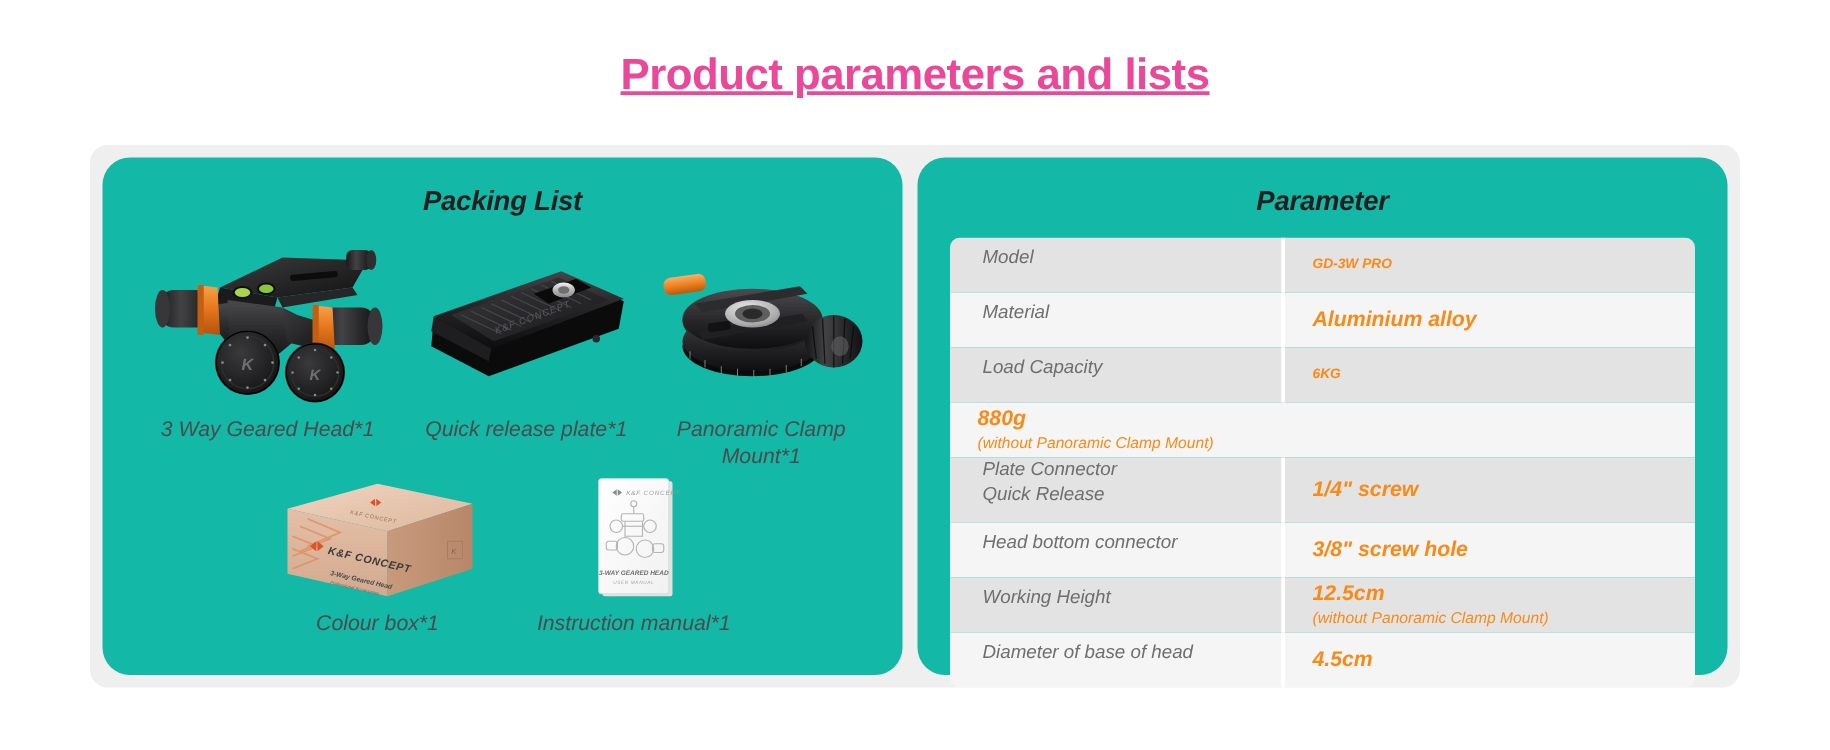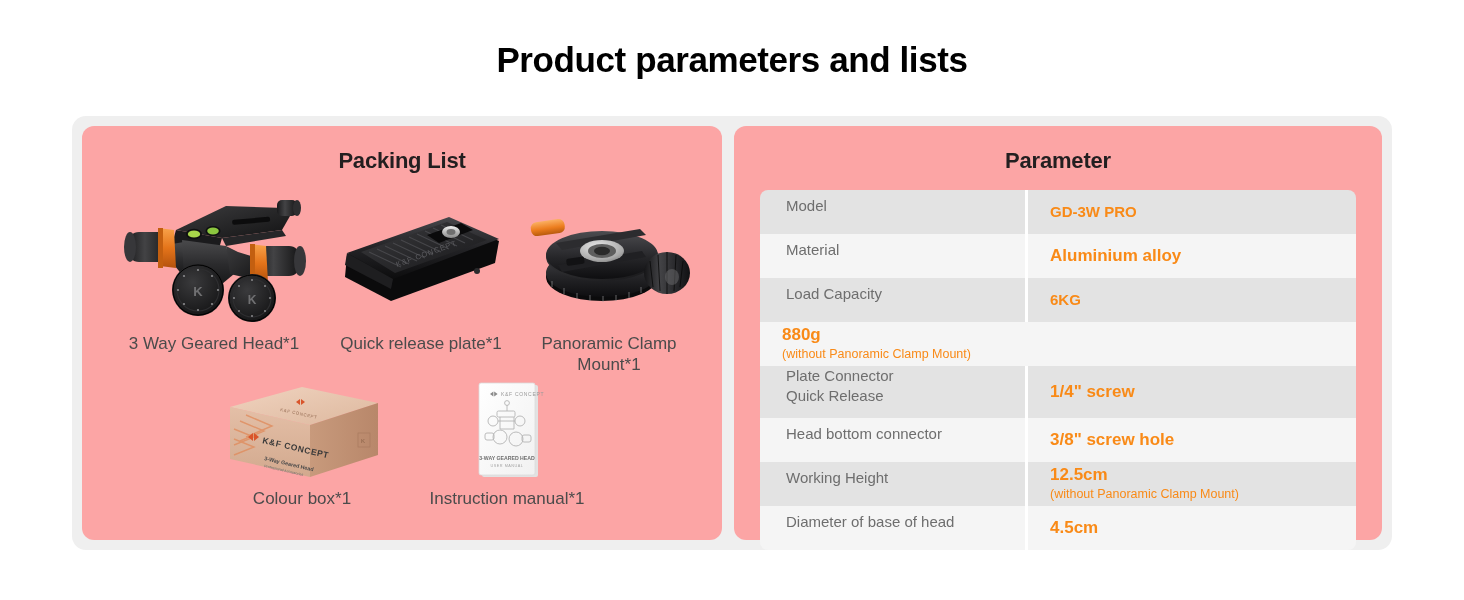--- a/index.html
+++ b/index.html
@@ -9,43 +9,45 @@
     height: 600px;
     background: #ffffff;
     font-family: "Liberation Sans", sans-serif;
     overflow: hidden;
   }
 
   .page-title {
     text-align: center;
     font-size: 35px;
     font-weight: bold;
-    color: #000000;
+    color: #ec4899;
     letter-spacing: -0.4px;
     padding-top: 40px;
+    text-decoration: underline;
   }
 
   
   .panels-wrap {
     position: absolute;
     left: 72px;
     top: 116px;
     width: 1320px;
     height: 434px;
     background: #efefef;
     border-radius: 14px;
     display: flex;
     padding: 10px;
     gap: 12px;
   }
 
   .panel {
-    background: #fca5a5;
-    border-radius: 12px;
+    background: #14b8a6;
+    border-radius: 22px;
     position: relative;
+    font-style: italic;
   }
   .panel-left  { width: 640px; }
   .panel-right { flex: 1; }
 
   .panel-heading {
     text-align: center;
     font-size: 22px;
     font-weight: bold;
     color: #231f20;
     padding-top: 22px;
@@ -128,21 +130,21 @@
     font-weight: bold;
     color: #f98a17;
     line-height: 1.2;
   }
   .pval-sub {
     font-size: 12.5px;
     color: #f98a17;
     line-height: 1.25;
     margin-top: 1px;
   }
-  .pval-main.small { font-size: 15px; }
+  .pval-main.small { font-size: 11px; }
   .label-line { display: block; }
 </style>
 </head>
 <body>
 
 <div class="page-title">Product parameters and lists</div>
 
 <div class="panels-wrap">
 
   <div class="panel panel-left">

